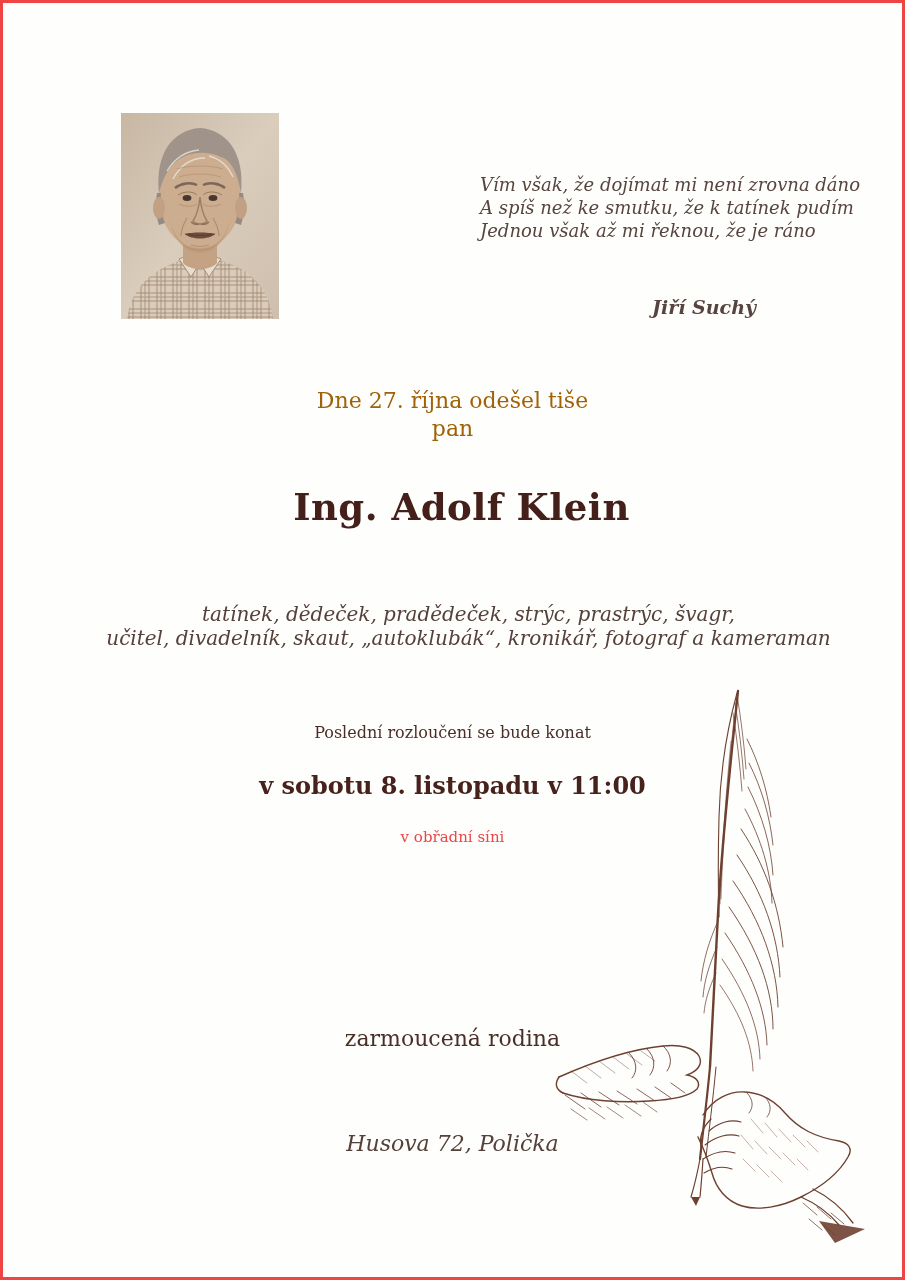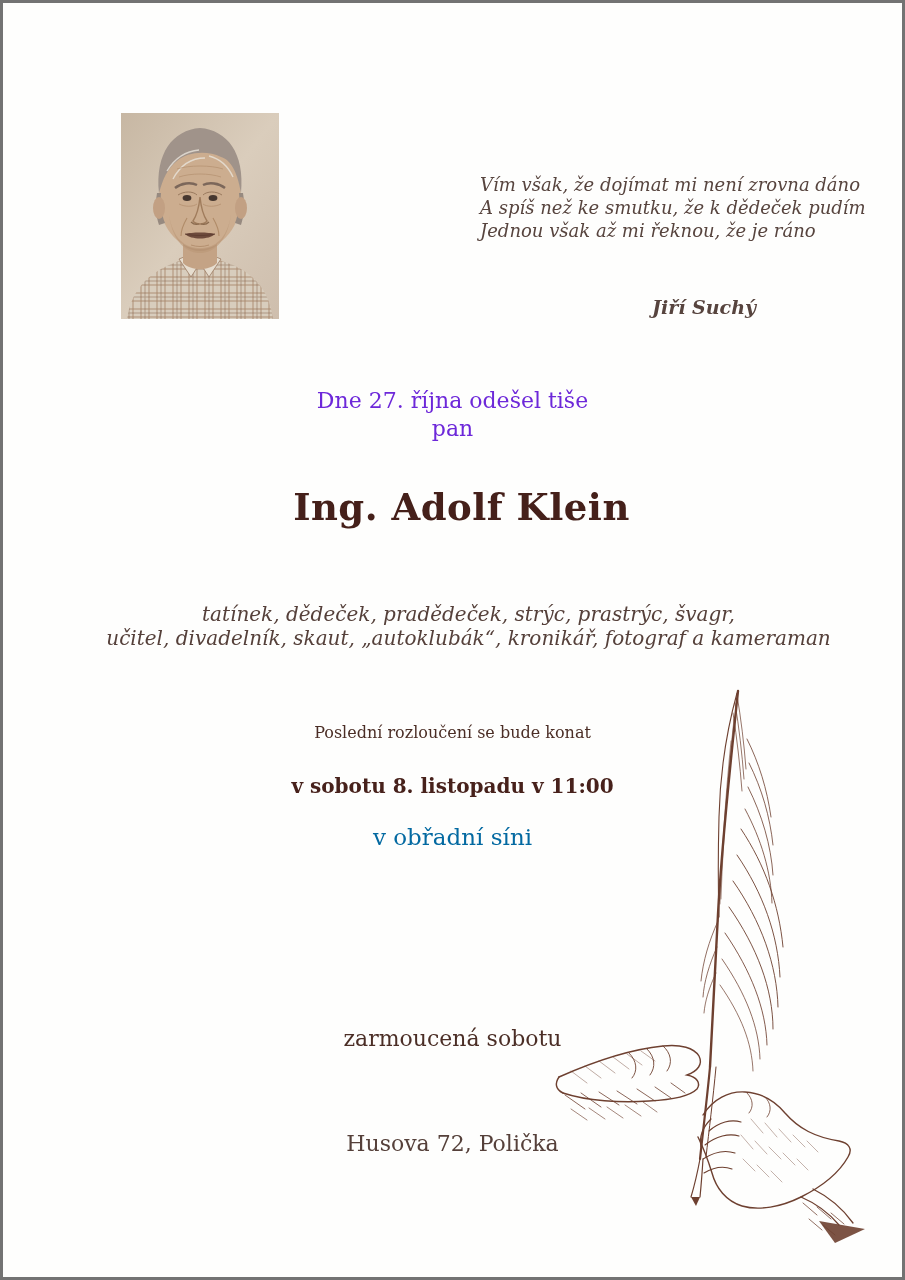--- a/index.html
+++ b/index.html
@@ -2,21 +2,21 @@
 <html><head>
 <meta charset="utf-8">
 <style>
   html,body { margin:0; padding:0; background:#e9e9e9; }
   .page {
     position:relative;
     width:905px; height:1280px;
     margin:0 auto;
     background:#fefefdL;
     background:#fefefd;
-    border:3px solid #737373;
+    border:3px solid #ef4444;
     box-sizing:border-box;
     overflow:hidden;
     font-family:"DejaVu Serif","Liberation Serif",serif;
     color:#4a2d25;
   }
   .abs { position:absolute; }
   .center { left:0; right:0; text-align:center; }
 
   .photo {
     left:118px; top:110px; width:158px; height:206px;
@@ -35,21 +35,21 @@
     font-style:italic;
     font-size:19px;
     color:#57443e;
     text-align:center;
     font-weight:bold;
   }
 
   .intro-block {
     top:384px;
     font-size:22px; line-height:28px;
-    color:#6d28d9;
+    color:#a16207;
   }
   .deceased-name {
     top:482px;
     font-size:37px; line-height:44px;
     font-weight:bold;
     color:#45201a;
     letter-spacing:0.5px;
     margin-left:18px;
   }
   .roles-block {
@@ -59,37 +59,38 @@
     color:#55403a;
     padding-left:32px;
   }
   .ceremony-intro {
     top:716px;
     font-size:16px; line-height:28px;
     color:#4b2e26;
   }
   .ceremony-datetime {
     top:768px;
-    font-size:20px; line-height:30px;
+    font-size:24px; line-height:30px;
     font-weight:bold;
     color:#47211b;
   }
   .ceremony-place {
     top:820px;
-    font-size:23px; line-height:29px;
-    color:#0369a1;
+    font-size:15px; line-height:29px;
+    color:#ef4444;
   }
   .family-signature {
     top:1022px;
     font-size:22px; line-height:27px;
     color:#4b2e26;
   }
   .address-line {
     top:1127px;
     font-size:22px; line-height:27px;
+    font-style:italic;
     color:#55403a;
   }
 
   .quill {
     left:548px; top:676px; width:340px; height:575px;
   }
   .quill svg { display:block; width:100%; height:100%; }
 </style>
 </head>
 <body>
@@ -134,21 +135,21 @@
       <path d="M70,109 C72,111 75,112 78,111 M88,109 C86,111 83,112 80,111" stroke="#8a6a4e" stroke-width="1.2" fill="none"></path>
       <path d="M66,105 C62,112 60,118 60,123 M92,105 C96,112 98,118 98,123" stroke="#b08b68" stroke-width="1.1" fill="none"></path>
       <path d="M64,121 C70,119 88,119 94,121 C88,127 70,127 64,121 Z" fill="#6d4a3c"></path>
       <path d="M64,121 C72,123 86,123 94,121" stroke="#5d3c30" stroke-width="0.9" fill="none"></path>
       <path d="M70,132 C76,134 82,134 88,132" stroke="#b4906f" stroke-width="1" fill="none"></path>
     </svg>
   </div>
 
   <div class="abs poem">
     <div>Vím však, že dojímat mi není zrovna dáno</div>
-    <div>A spíš než ke smutku, že k dědeček pudím</div>
+    <div>A spíš než ke smutku, že k tatínek pudím</div>
     <div>Jednou však až mi řeknou, že je ráno</div>
   </div>
   <div class="abs poem-author">Jiří Suchý</div>
 
   <div class="abs center intro-block">
     <div>Dne 27. října odešel tiše</div>
     <div>pan</div>
   </div>
 
   <div class="abs center deceased-name">Ing. Adolf Klein</div>
@@ -157,21 +158,21 @@
     <div>tatínek, dědeček, pradědeček, strýc, prastrýc, švagr,</div>
     <div>učitel, divadelník, skaut, „autoklubák“, kronikář, fotograf a kameraman</div>
   </div>
 
   <div class="abs center ceremony-intro">Poslední rozloučení se bude konat</div>
   <div class="abs center ceremony-datetime">v sobotu 8. listopadu v 11:00</div>
   <div class="abs center ceremony-place">
     <div>v obřadní síni</div>
   </div>
 
-  <div class="abs center family-signature">zarmoucená sobotu</div>
+  <div class="abs center family-signature">zarmoucená rodina</div>
   <div class="abs center address-line">Husova 72, Polička</div>
 
   <div class="abs quill">
     <svg viewBox="0 0 340 575" xmlns="http://www.w3.org/2000/svg">
       <g stroke="#6e4030" fill="none" stroke-linecap="round">
 
         <path d="M187,12 C180,80 171,160 167,235 C164,295 161,345 159,388" stroke-width="2.4"></path>
         <path d="M186,14 C175,54 169,96 168,138 C167,176 167,206 168,238" stroke-width="1.1"></path>
         <path d="M183,40 C177,95 172,160 170,220 M180,62 C175,112 171,170 169,225" stroke-width="0.8" opacity="0.7"></path>
 

